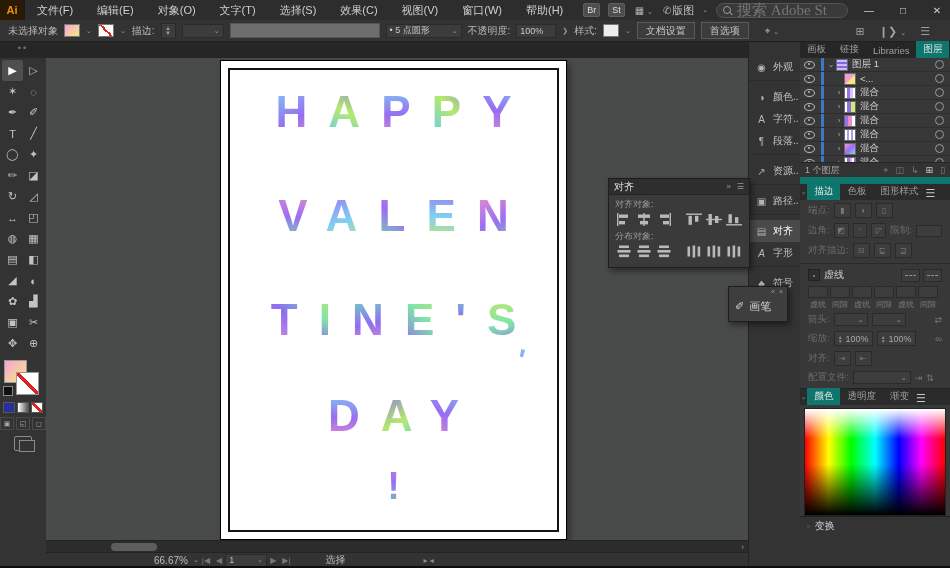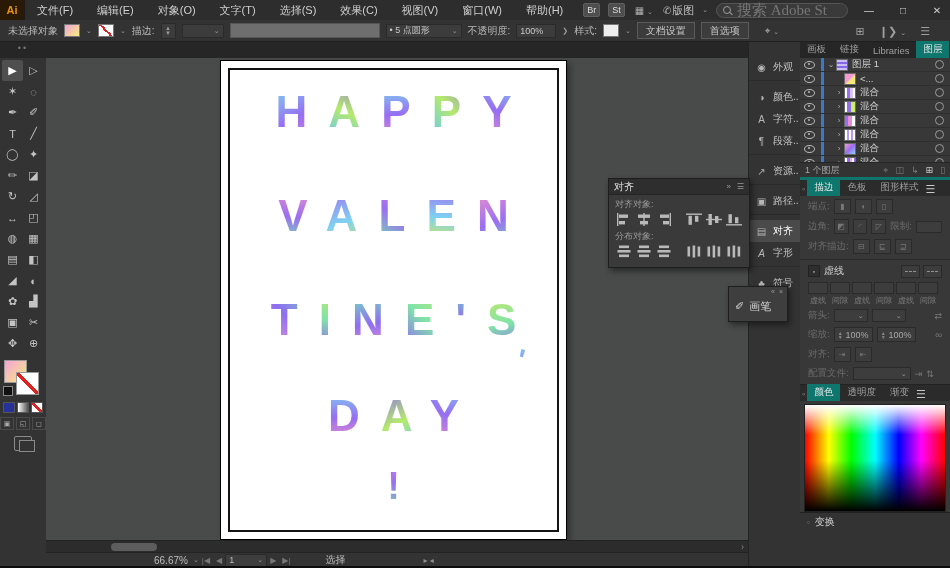--- a/index.html
+++ b/index.html
@@ -116,21 +116,21 @@
   .th.layer{background:repeating-linear-gradient(180deg,#cabcf7 0 2px,#8565e8 2px 4px)}
   .th.g1{background:linear-gradient(135deg,#f59ad4 0 45%,#f3e97c 60%)}
   .th.g2{background:repeating-linear-gradient(90deg,#fff 0 2px,#9a6ef0 2px 5px,#d7c7f7 5px 8px)}
   .th.g3{background:linear-gradient(90deg,#fff 22%,#8f6ee8 22% 62%,#c9f06b 62%)}
   .th.g4{background:linear-gradient(90deg,#9a6ef0 32%,#e88fd4 32% 70%,#fff 70%)}
   .th.g5{background:repeating-linear-gradient(90deg,#fff 0 2px,#b49af2 2px 4px)}
   .th.g6{background:linear-gradient(135deg,#f59ad4,#9a6ef0 50%,#8fd2f2)}
   .th.g7{background:repeating-linear-gradient(90deg,#fff 0 2px,#8f6ee8 2px 5px,#f0a8d8 5px 7px)}
   .lrow .lname{margin-left:4px;font-size:9.5px;color:#d2d2d2;white-space:nowrap;overflow:hidden}
   .lrow .target{margin-left:auto;margin-right:6px;width:7px;height:7px;border:1px solid #9a9a9a;border-radius:50%;flex:0 0 auto}
-  #layers-footer{height:14px;background:#333;border-top:1px solid #262626;border-bottom:3px solid #0f766e;display:flex;align-items:center;padding:0 5px;gap:7px}
+  #layers-footer{height:14px;background:#333;border-top:1px solid #262626;border-bottom:7px solid #0f766e;display:flex;align-items:center;padding:0 5px;gap:7px}
   #layers-footer .cnt{font-size:9px;color:#a8a8a8;margin-right:auto}
   #layers-footer .fi{color:#7d7d7d;font-size:9px}
   #layers-footer .fi.bright{color:#c9c9c9}
 
   
   #strokepanel{background:#383838;border-bottom:1px solid #222}
   .sp-tabs{height:16px;background:#2b2b2b;display:flex;align-items:flex-end}
   .sp-row{display:flex;align-items:center;gap:4px;padding:3px 8px 2px;font-size:9.5px}
   .sp-lab{color:#8f8f8f;white-space:nowrap}
   .sp-lab.dis{color:#6b6b6b}

